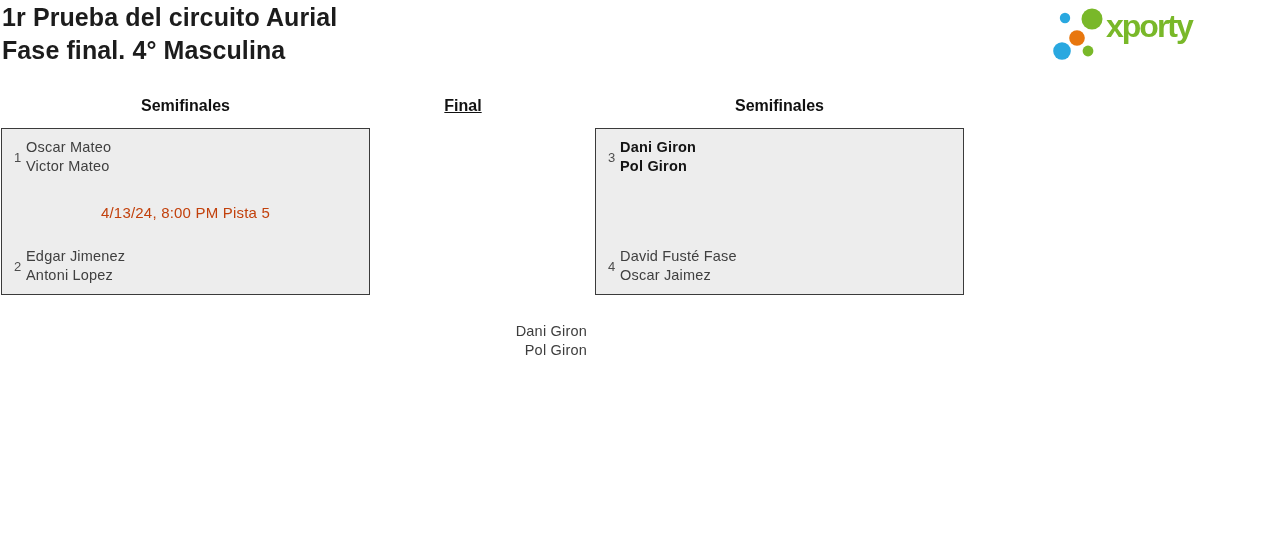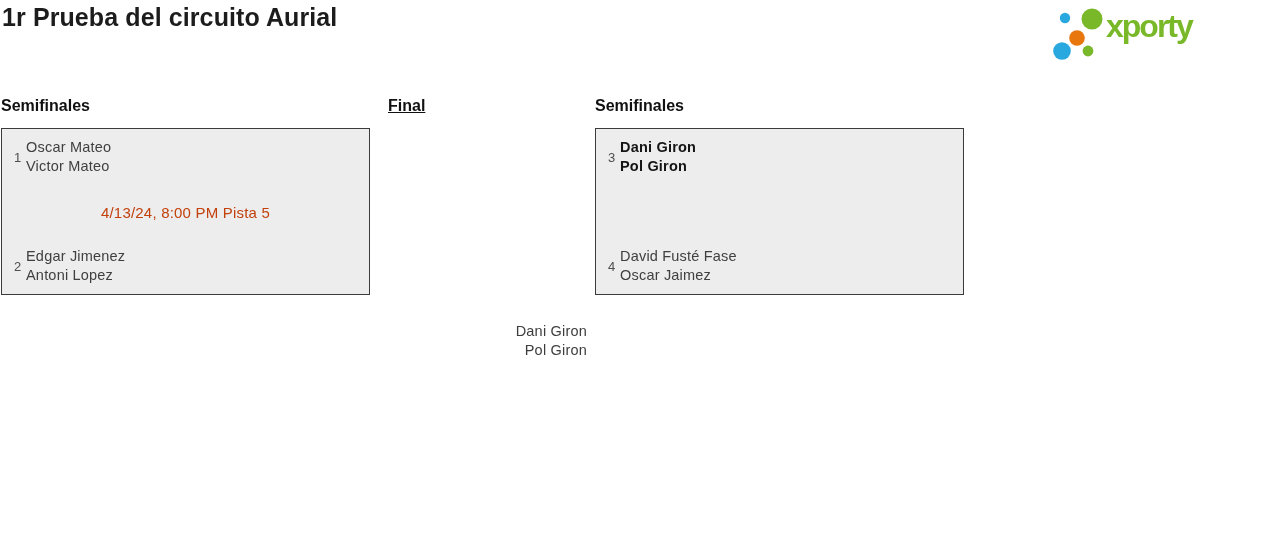--- a/index.html
+++ b/index.html
@@ -25,21 +25,21 @@
   .logo-text {
     position: absolute; left: 60px; top: 6px;
     font-size: 32px; font-weight: 800; line-height: 1.1;
     color: #79b829; letter-spacing: -2px;
   }
 
   
   .col-header {
     position: absolute; top: 97px; height: 20px;
     font-size: 16px; font-weight: 700; color: #111111;
-    text-align: left;
+    text-align: center;
   }
   .col-header.c1 { left: 1px;   width: 369px; }
   .col-header.c2 { left: 388px; width: 150px; text-decoration: underline; }
   .col-header.c3 { left: 595px; width: 369px; }
 
   .match-box {
     position: absolute; top: 128px;
     width: 367px; height: 165px;
     background: #ededed;
     border: 1px solid #3b3b3b;
@@ -80,20 +80,21 @@
     letter-spacing: 0.2px;
   }
 </style>
 </head>
 <body>
 
 <div class="page">
 
   <div class="title-block">
     <div>1r Prueba del circuito Aurial</div>
+    <div>Fase final. 4° Masculina</div>
   </div>
 
   <div class="logo">
     <svg class="logo-dots" width="62" height="64" viewBox="0 0 62 64" xmlns="http://www.w3.org/2000/svg">
       <circle cx="19" cy="15" r="5.2" fill="#29a8e0"></circle>
       <circle cx="46" cy="16" r="10.5" fill="#79b829"></circle>
       <circle cx="31" cy="35" r="7.8" fill="#e8770e"></circle>
       <circle cx="16" cy="48" r="8.8" fill="#29a8e0"></circle>
       <circle cx="42" cy="48" r="5.4" fill="#79b829"></circle>
     </svg>

